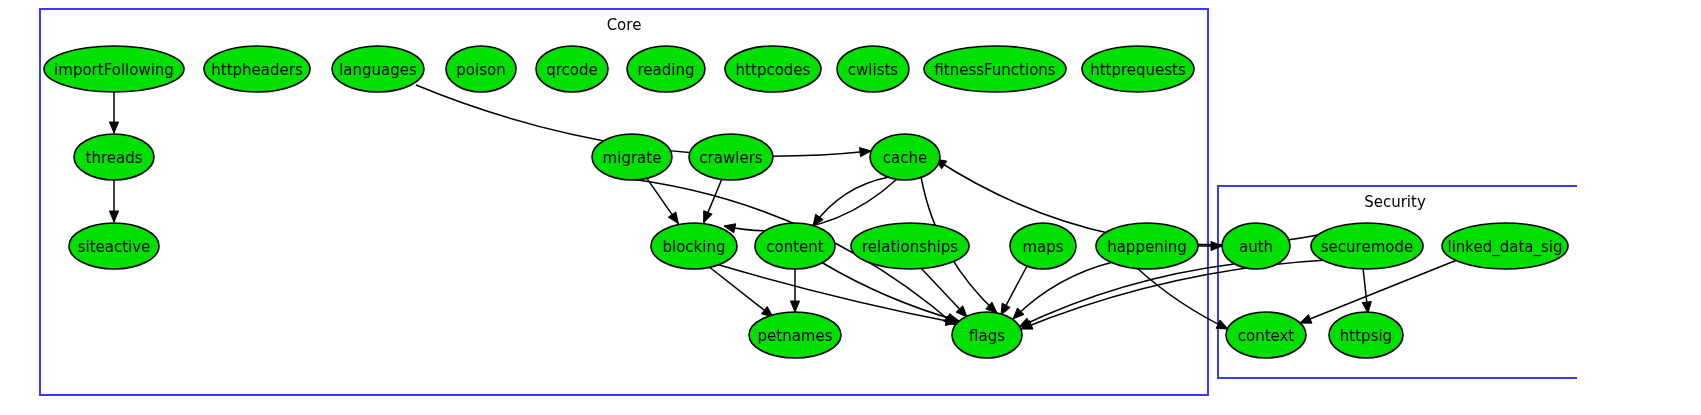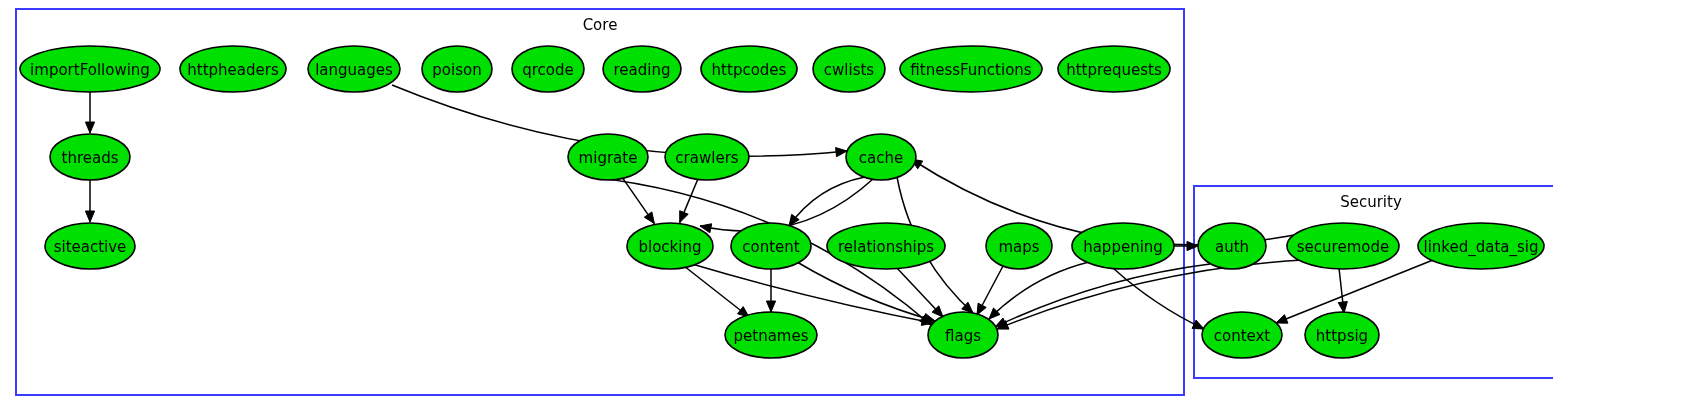--- a/index.html
+++ b/index.html
@@ -7,20 +7,21 @@
     padding: 0;
     background: #ffffff;
   }
   #graph-root {
     position: relative;
     width: 1553px;
     height: 415px;
     background: #ffffff;
     font-family: "DejaVu Sans", "Liberation Sans", sans-serif;
     overflow: hidden;
+    padding-left: 24px;
   }
   svg { display: block; }
   .cluster-box {
     fill: none;
     stroke: #3b3bff;
     stroke-width: 2;
   }
   .cluster-label {
     font-family: "DejaVu Sans", "Liberation Sans", sans-serif;
     font-size: 15px;

